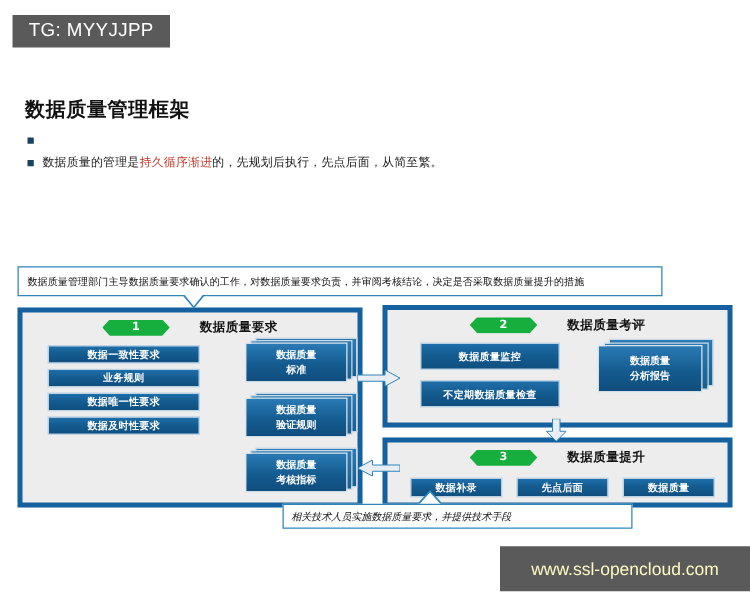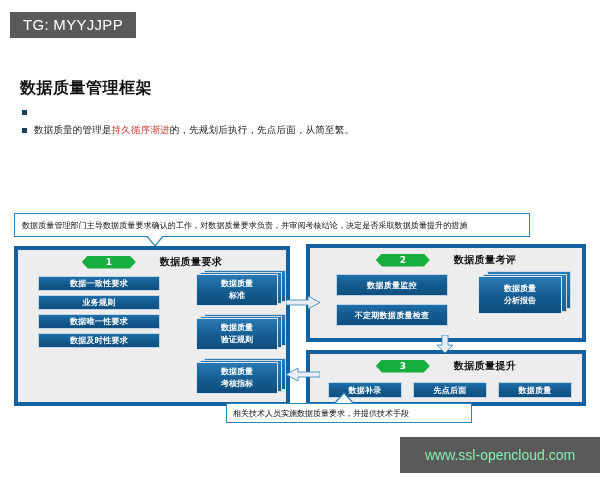--- a/index.html
+++ b/index.html
@@ -143,24 +143,24 @@
     width:34px;height:13px;
   }
   .arrow-d{
     position:absolute;left:437px;top:277px;
     width:16px;height:18px;
   }
 
   
   .callout-bot{
     position:absolute;left:226px;top:345px;
-    width:246px;height:20px;
+    width:280px;height:20px;
     border:1px solid #2e86b8;background:#ffffff;
     display:flex;align-items:center;
-    box-sizing:border-box;padding-left:6px;
+    box-sizing:border-box;padding-left:6px;font-style:italic;
   }
   .callout-bot span{font-size:8px;color:#111;}
   .bot-tail{
     position:absolute;left:333px;top:334px;
     width:0;height:0;
     border-left:11px solid transparent;
     border-right:11px solid transparent;
     border-bottom:12px solid #2e86b8;
   }
   .bot-tail-in{
@@ -179,21 +179,21 @@
   .page-no{
     position:absolute;right:10px;top:396px;
     font-size:9px;color:#8d8d8d;
   }
   .url-bar{
     position:absolute;left:400px;top:437px;
     width:200px;height:36px;background:#5a5a5a;
     display:flex;align-items:center;justify-content:center;
   }
   .url-bar span{
-    color:#86efac;font-size:14px;
+    color:#fef9c3;font-size:14px;
     font-family:"Liberation Sans",sans-serif;
   }
 </style>
 </head>
 <body>
 
 <div class="tg-badge">
   <span>TG: MYYJJPP</span>
 </div>
 

